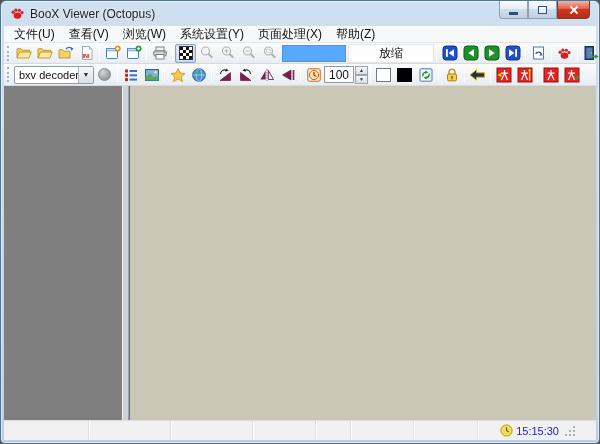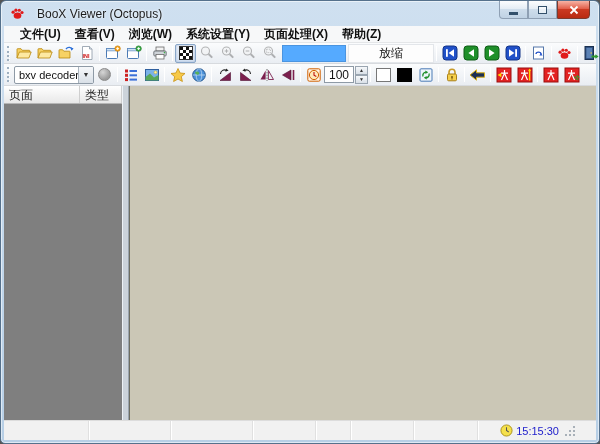--- a/index.html
+++ b/index.html
@@ -8,21 +8,21 @@
 
   .window {
     position:relative; width:600px; height:444px;
     background:linear-gradient(#cfe0f0,#b7cfe6);
     border:1px solid #55718c; border-radius:6px 6px 5px 5px;
     box-shadow:inset 0 0 0 1px rgba(255,255,255,.55);
     overflow:hidden;
   }
 
   
-  .titlebar { height:25px; display:flex; align-items:center; gap:12px; padding:0 10px 0 9px; }
+  .titlebar { height:25px; display:flex; align-items:center; gap:5px; padding:0 10px 0 9px; }
   .title-text { font-size:12px; color:#1c1c1c; text-shadow:0 0 3px #fff; }
   .caption-buttons { position:absolute; top:-1px; right:9px; display:flex; }
   .cap-btn {
     width:29px; height:19px; border:1px solid #8fa0b4; border-top:1px solid #6f8296;
     background:linear-gradient(#fcfdfe,#e5edf5 45%,#cfdeec 46%,#c0d2e4);
     display:flex; align-items:center; justify-content:center;
   }
   .cap-btn:first-child { border-radius:0 0 0 4px; }
   .cap-btn:last-child  { border-radius:0 0 4px 0; }
   .cap-btn.close {
@@ -34,21 +34,21 @@
   .max-glyph { width:9px; height:8px; border:1px solid #33506b; background:rgba(255,255,255,.6); }
 
   
   .client {
     position:absolute; left:3px; right:3px; top:25px; bottom:3px;
     background:#f0f0f0; display:flex; flex-direction:column;
   }
 
   
   .menubar { height:17px; background:#f7f8f9; border-bottom:1px solid #e4e6e8;
-             display:flex; align-items:center; padding-left:9px;font-weight:bold; }
+             display:flex; align-items:center; padding-left:3px; }
   .menu-item { font-size:12px; color:#111; padding:0 7px; line-height:16px; }
 
   
   .toolbar { height:21px; background:linear-gradient(#fbfcfd,#e9edf2);
              border-bottom:1px solid #d7dade; display:flex; align-items:center; padding:0 1px; }
   .toolbar2 { height:22px; }
   .grip { width:3px; height:15px; margin:0 3px 0 2px;
           border-left:2px dotted #9fb0c0; border-right:1px dotted #ffffff; }
   .tbtn { width:21px; height:19px; display:flex; align-items:center; justify-content:center;
           border:1px solid transparent; border-radius:2px; flex:0 0 auto; }
@@ -473,24 +473,20 @@
         <svg width="16" height="16" viewBox="0 0 16 16">
           <rect x="1" y="1" width="14" height="14" fill="#e32222" stroke="#9a0e0e"></rect>
           <path d="M4 6.2h7 M7.5 3v3.2 M7.5 6.2 L4.5 13 M7.5 6.2 L10.5 13" fill="none" stroke="#fff" stroke-width="1.2"></path>
           <path d="M10.5 9.5l3.5 3.5 M12.8 8.5l2.2 2.2" stroke="#2da02d" stroke-width="1.4"></path>
         </svg>
       </div>
     </div>
 
     <div class="content">
       <div class="left-panel">
-        <div class="list-header">
-          <div class="cell c1">页面</div>
-          <div class="cell c2">类型</div>
-        </div>
         <div class="list-body"></div>
       </div>
       <div class="splitter"></div>
       <div class="main-view"></div>
     </div>
 
     <div class="statusbar">
       <div class="sb-panel" style="width:85px"></div>
       <div class="sb-panel" style="width:82px"></div>
       <div class="sb-panel" style="width:82px"></div>

